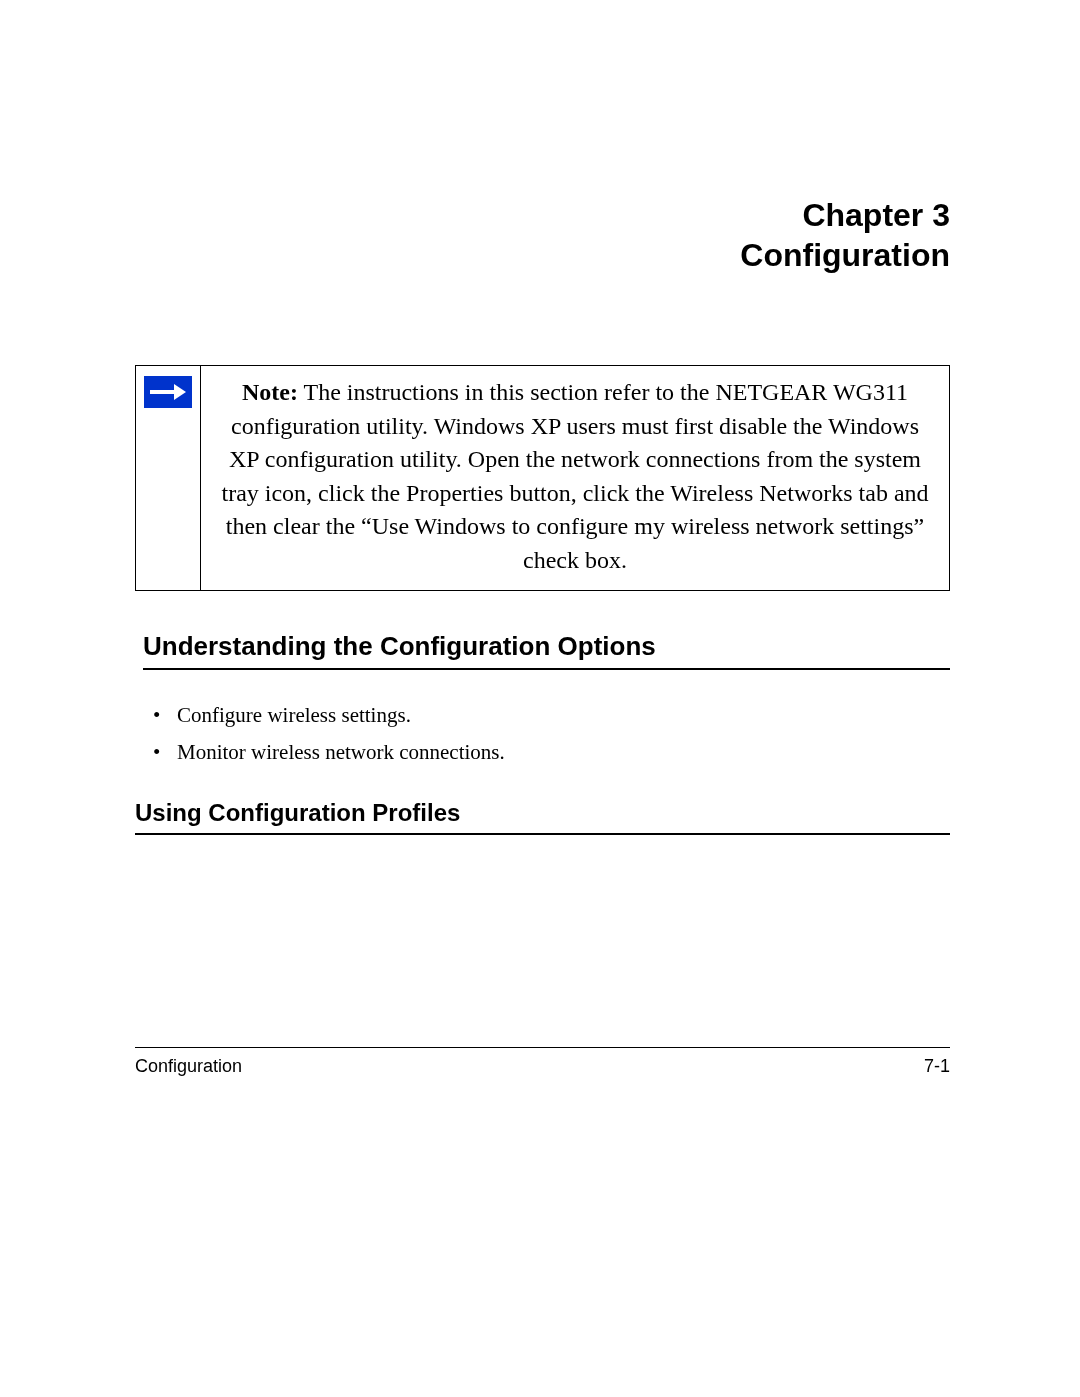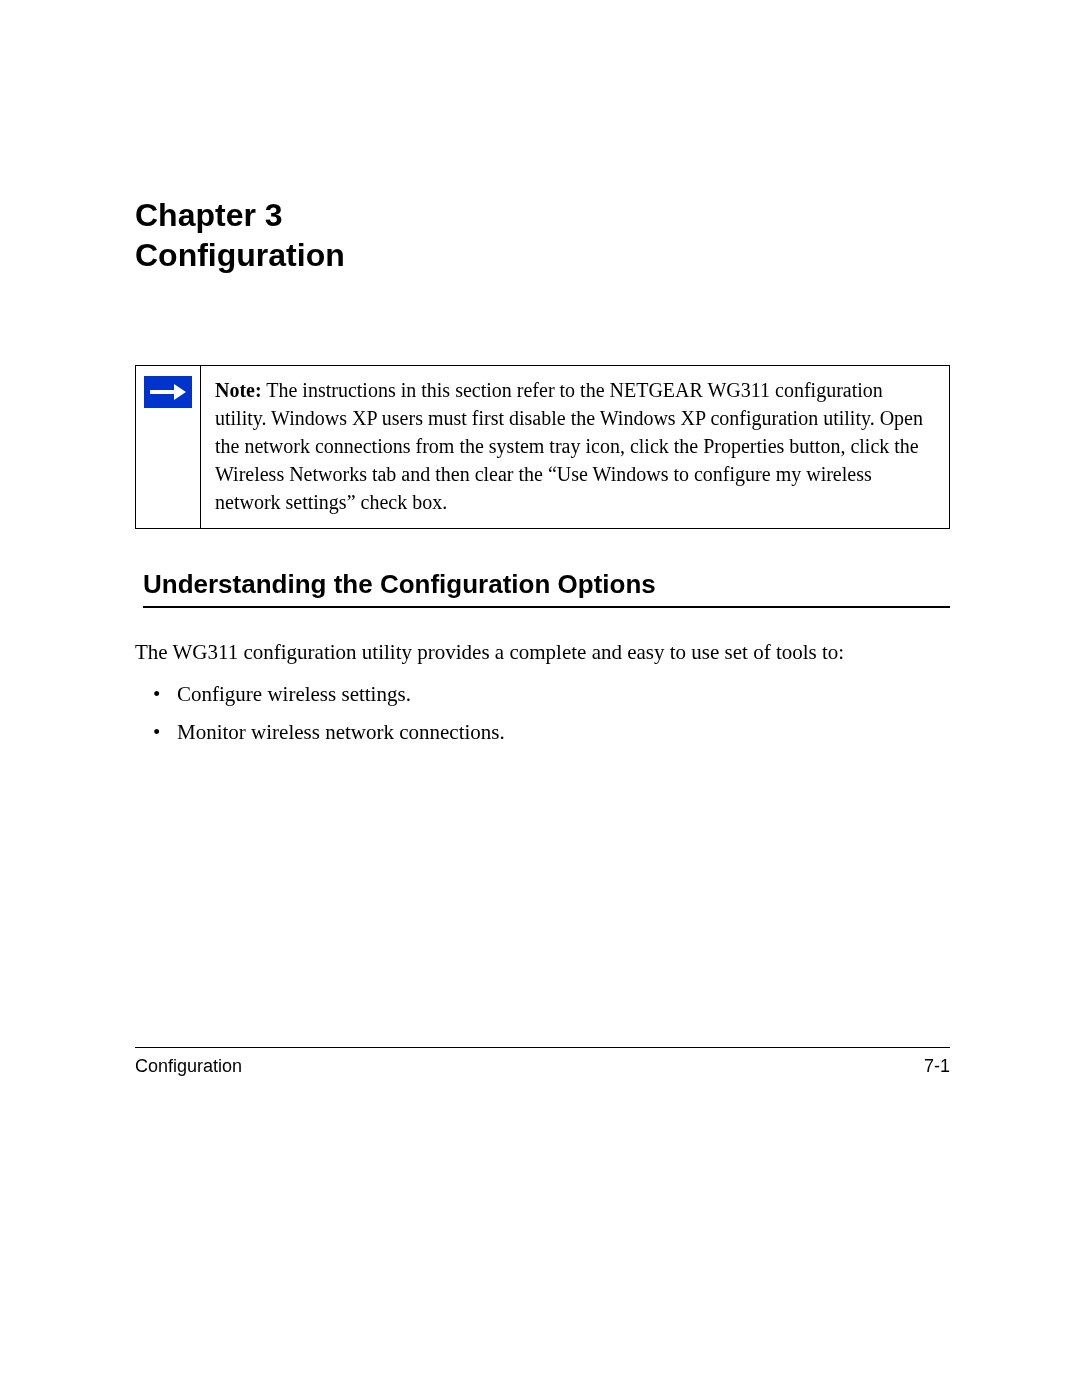--- a/index.html
+++ b/index.html
@@ -12,20 +12,21 @@
       height: 1397px;
       background: #ffffff;
       font-family: "Times New Roman", Times, serif;
       color: #000000;
       position: relative;
     }
     .page {
       padding: 195px 130px 0 135px;
     }
     .chapter-title {
+      text-align: right;
       font-family: Arial, Helvetica, sans-serif;
       font-weight: bold;
       font-size: 32px;
       line-height: 1.25;
       margin-bottom: 90px;
     }
     .intro-paragraph {
       font-size: 21px;
       line-height: 1.4;
       margin-bottom: 38px;
@@ -53,22 +54,23 @@
       align-items: center;
       justify-content: center;
       margin-top: 2px;
     }
     .note-icon svg {
       width: 40px;
       height: 20px;
     }
     .note-text-cell {
       padding: 10px 14px 12px 14px;
-      font-size: 20px;
+      font-size: 24px;
       line-height: 1.4;
+      text-align: center;
     }
     .note-text-cell .note-label {
       font-weight: bold;
     }
     .section-heading {
       font-family: Arial, Helvetica, sans-serif;
       font-weight: bold;
       font-size: 26px;
       border-bottom: 2px solid #000000;
       padding-bottom: 6px;
@@ -139,28 +141,28 @@
         </svg>
       </div>
     </div>
     <div class="note-text-cell">
       <span class="note-label">Note:</span><span> The instructions in this section refer to the NETGEAR WG311 configuration utility. Windows XP users must first disable the Windows XP configuration utility. Open the network connections from the system tray icon, click the Properties button, click the Wireless Networks tab and then clear the “Use Windows to configure my wireless network settings” check box.</span>
     </div>
   </div>
 
   <h2 class="section-heading">Understanding the Configuration Options</h2>
 
-  <p class="body-paragraph">The WG311 configuration utility provides a complete and easy to use set of tools to:</p>
 
   <ul class="bullet-list">
     <li>Configure wireless settings.</li>
     <li>Monitor wireless network connections.</li>
   </ul>
 
 
+  <h2 class="subsection-heading">Using Configuration Profiles</h2>
 
 
 </div>
 
 <div class="footer">
   <span>Configuration</span>
   <span>7-1</span>
 </div>
 
 </body></html>

